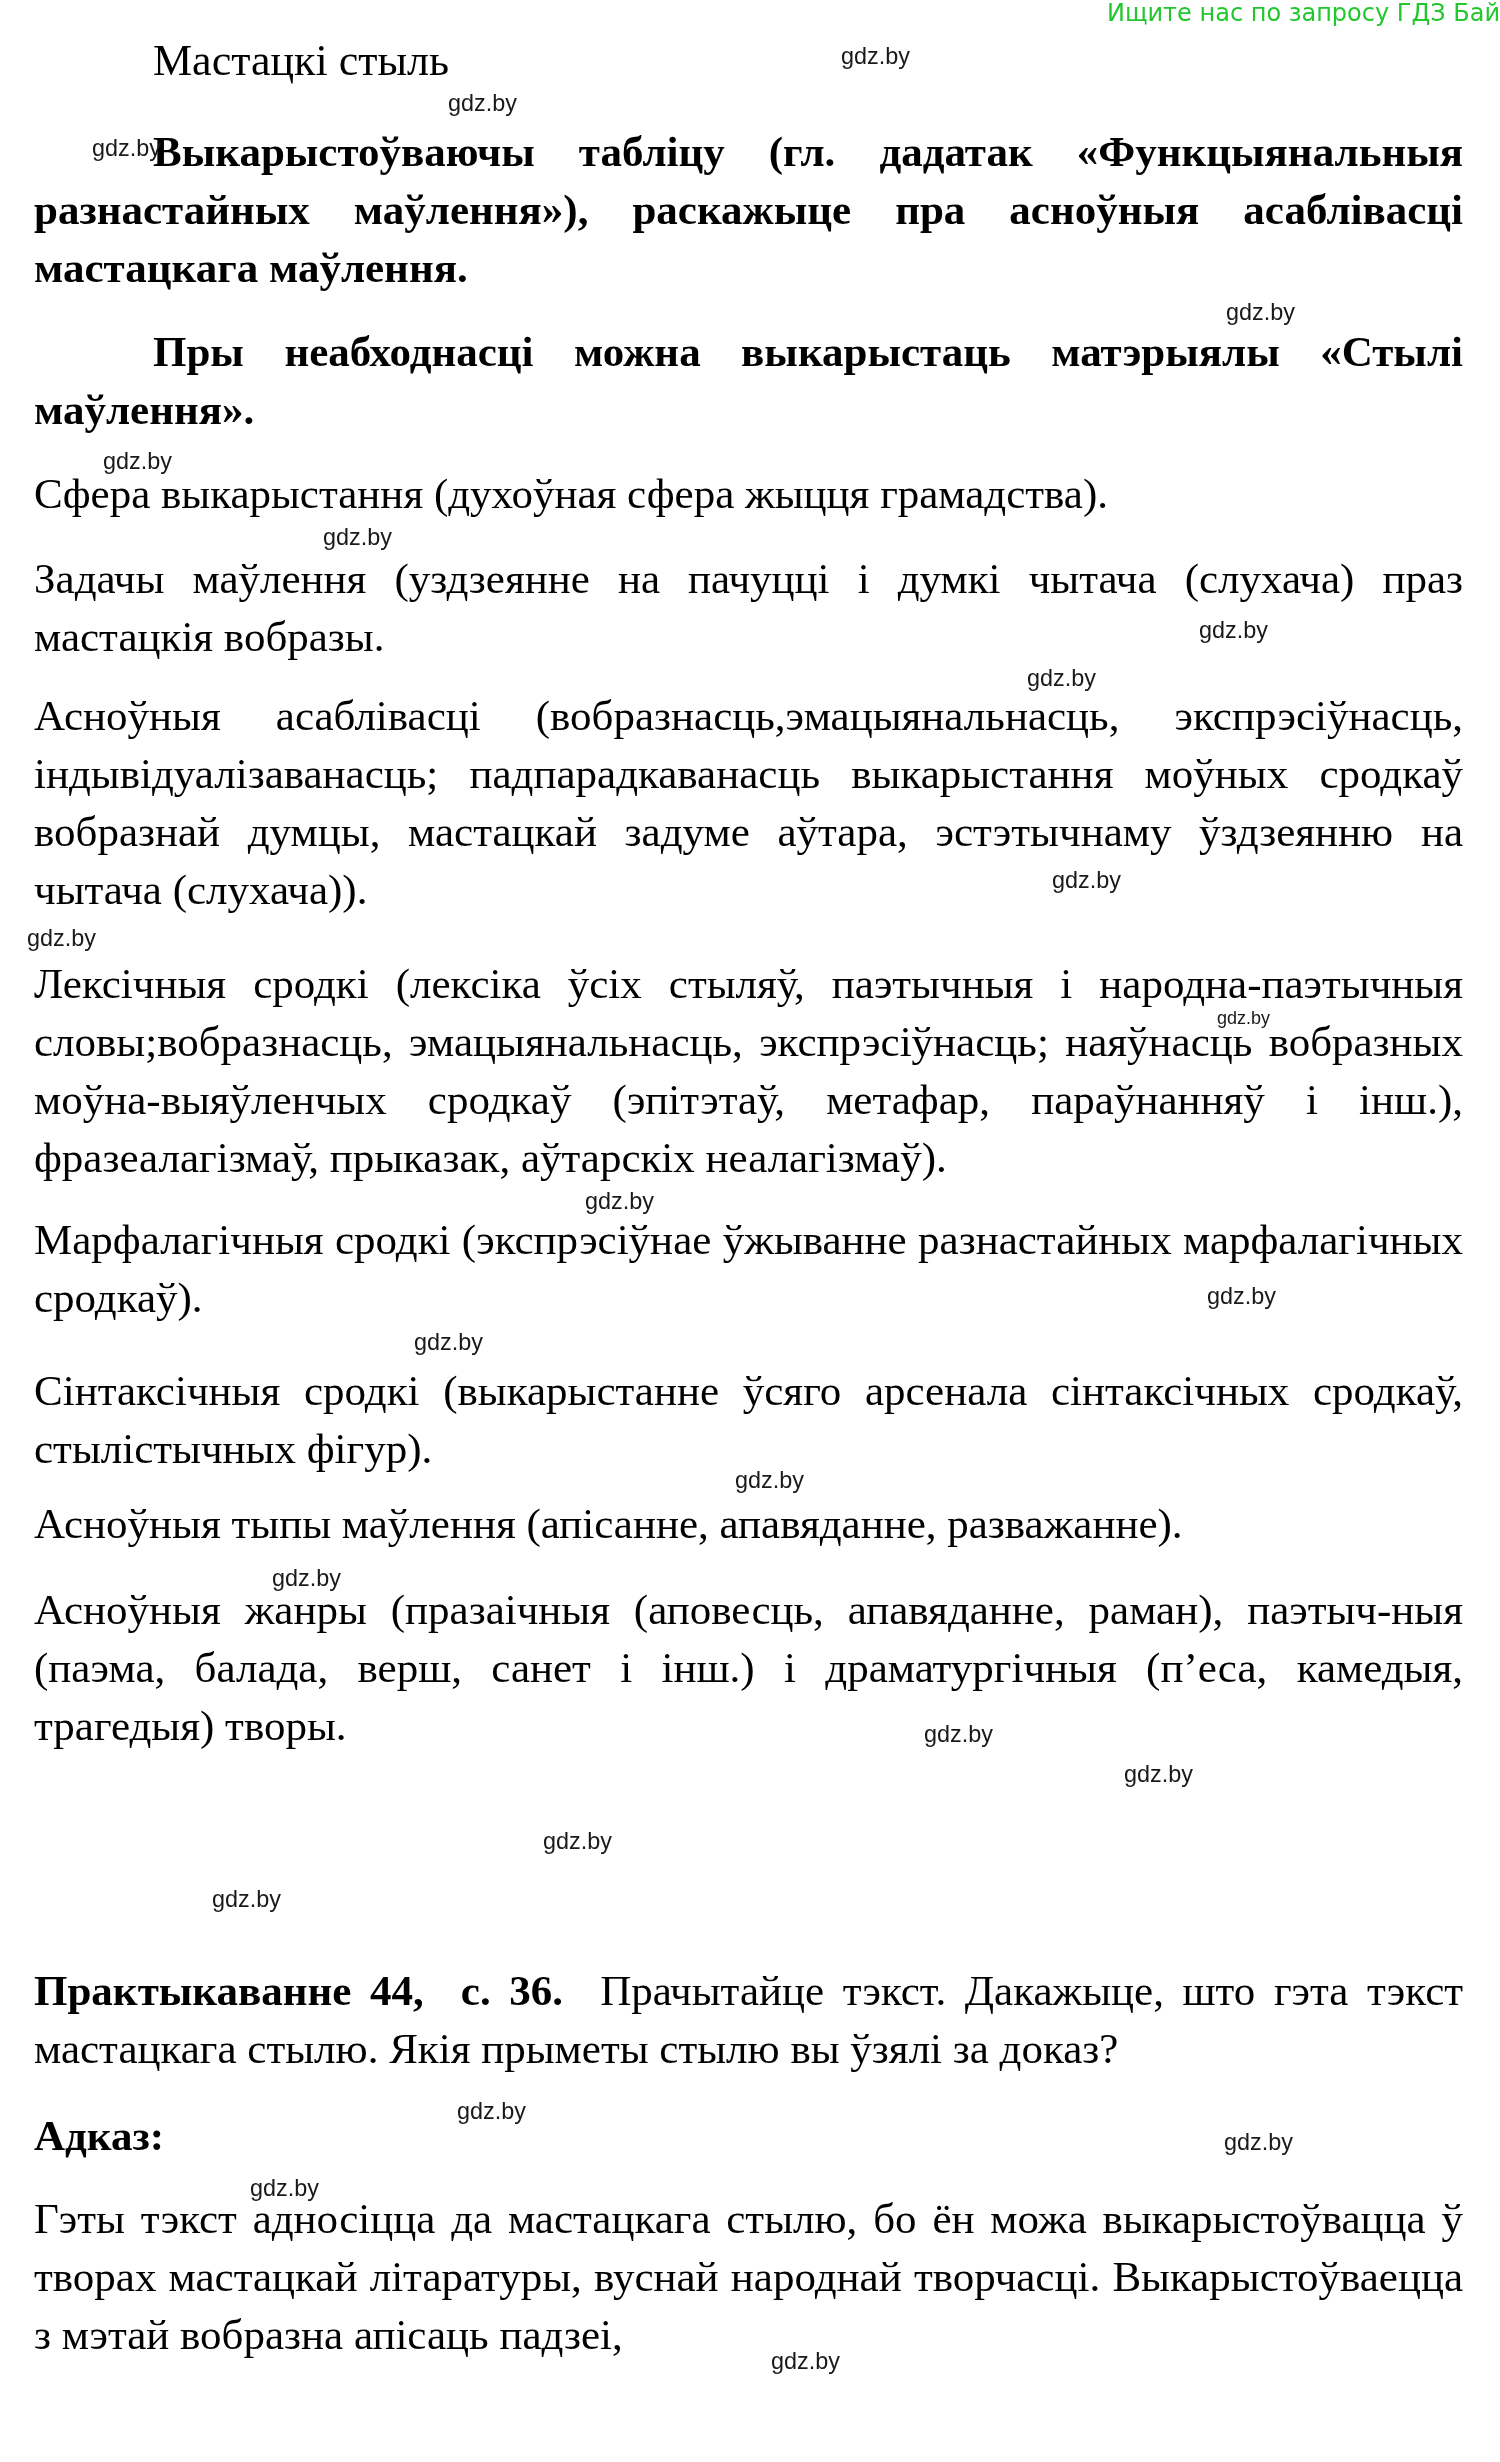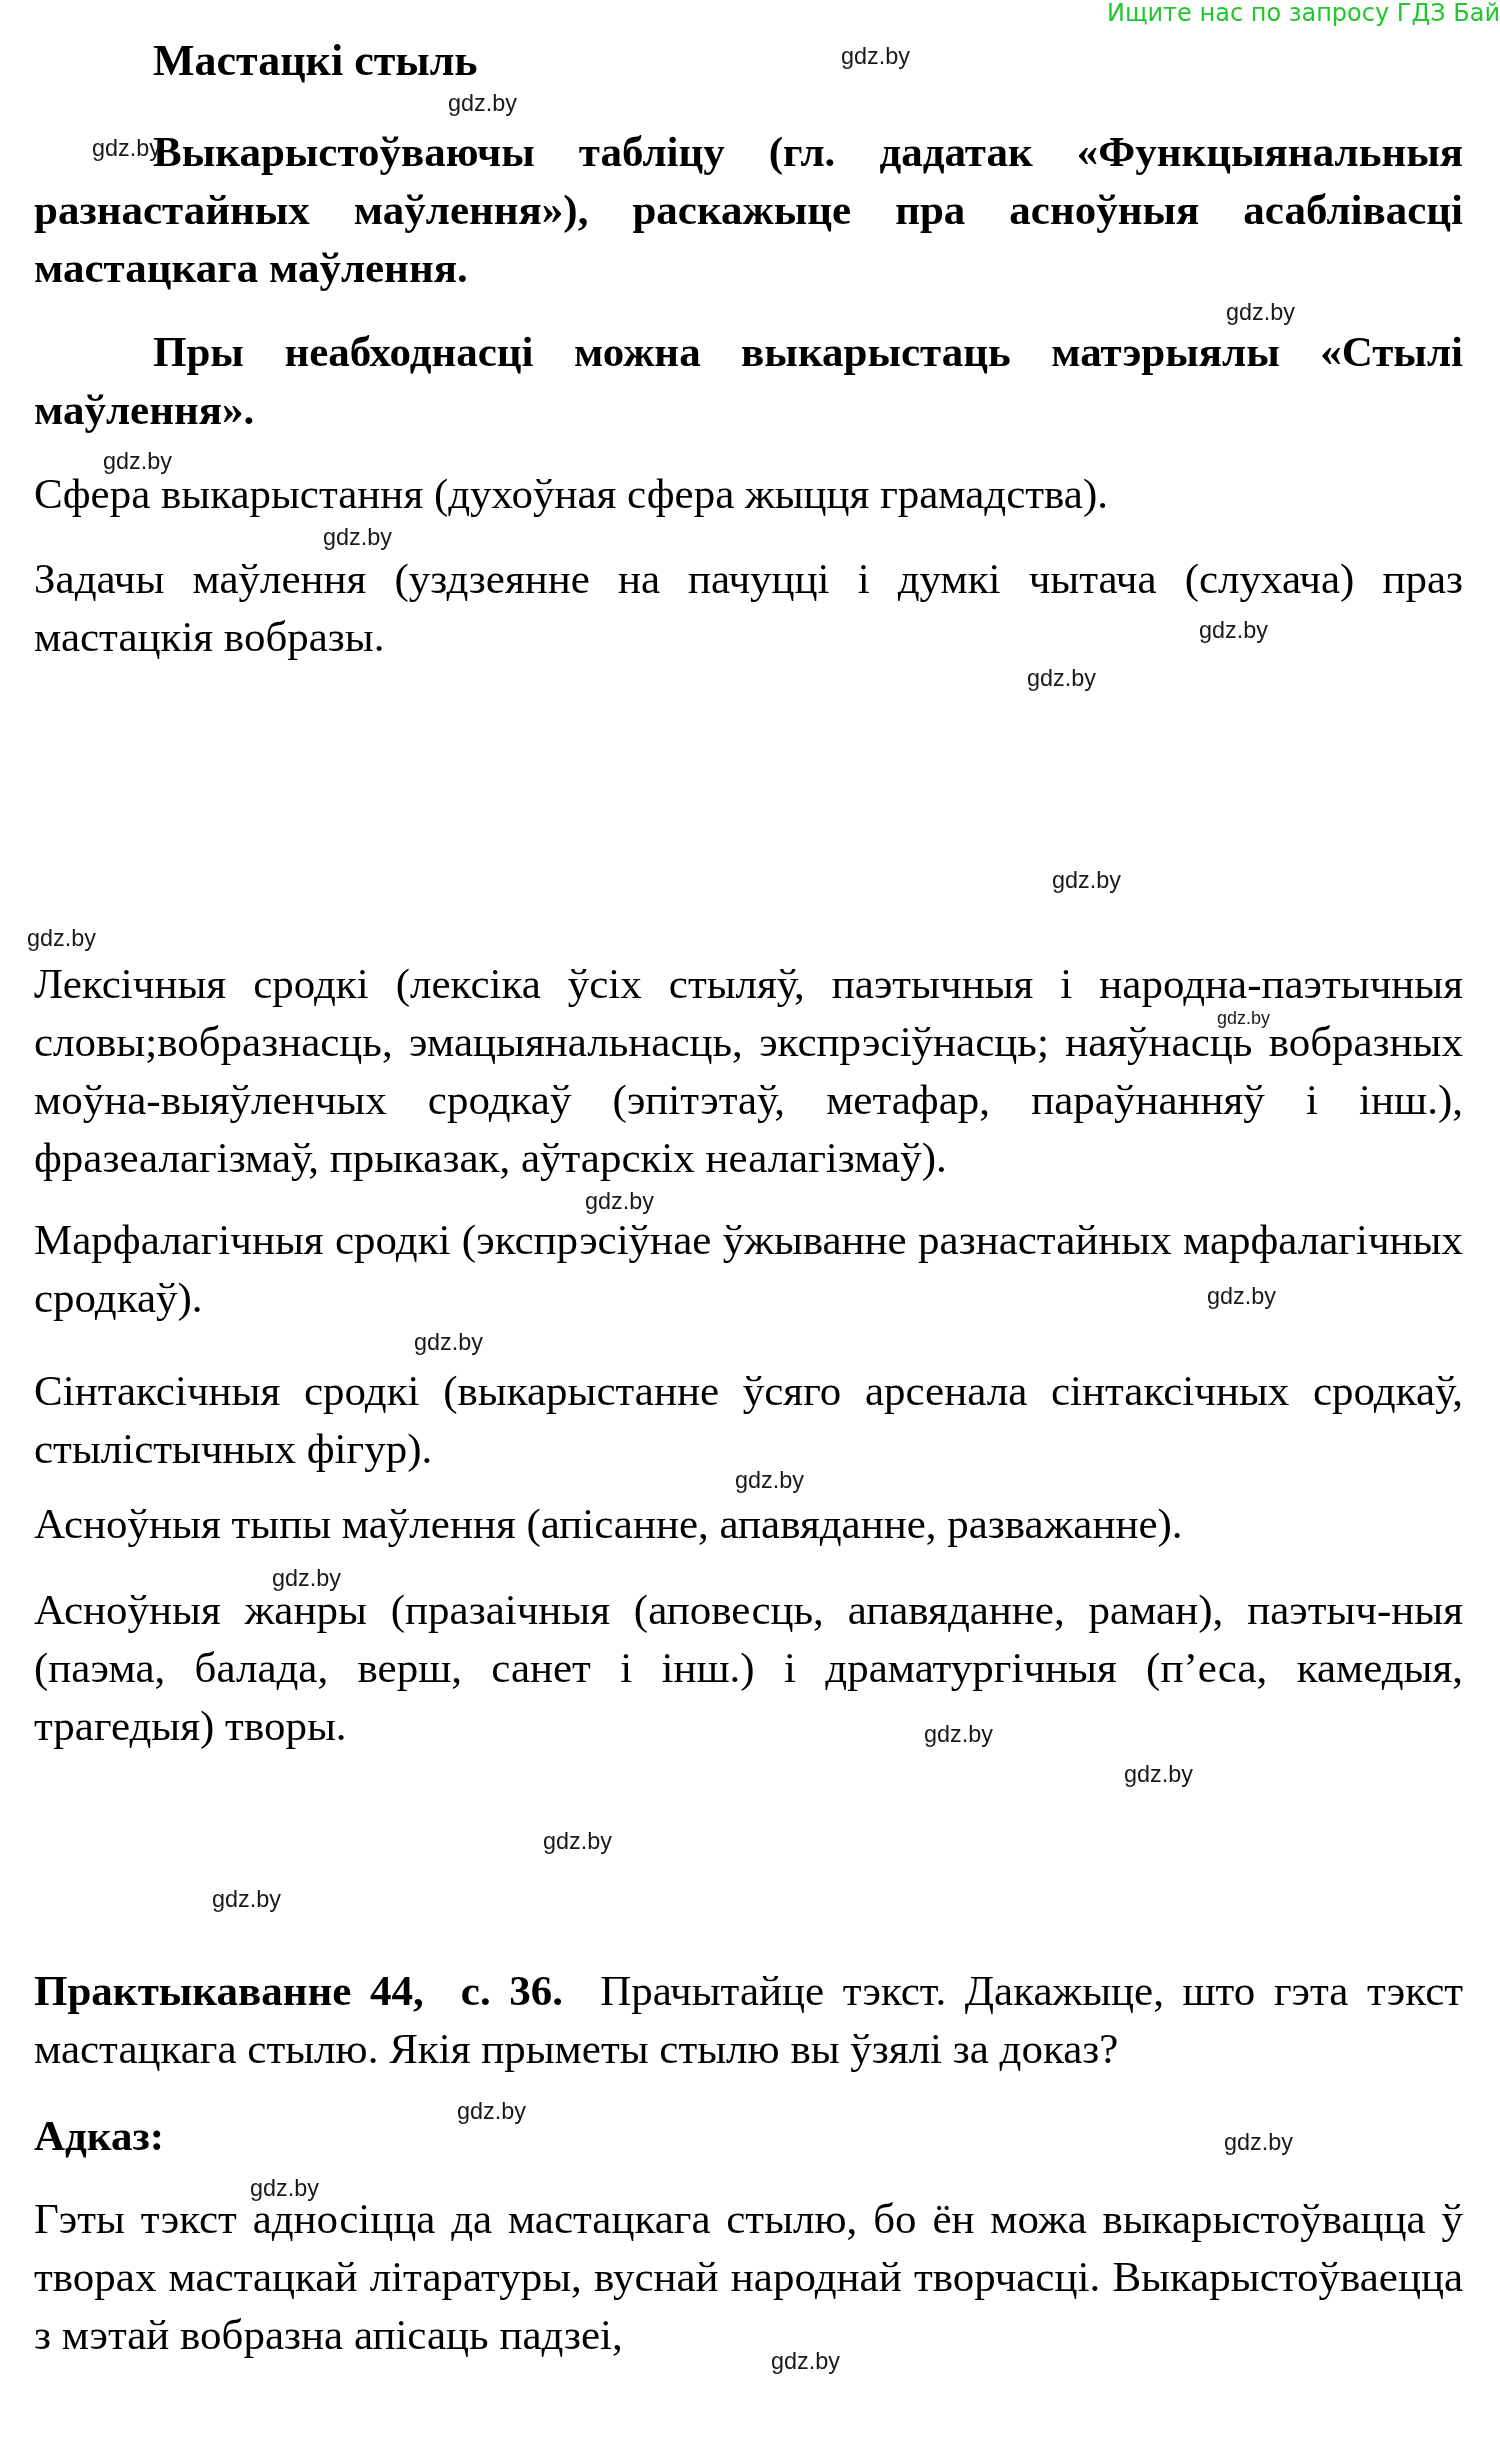--- a/index.html
+++ b/index.html
@@ -18,21 +18,21 @@
   .para {
     position: absolute; left: 34px; width: 1429px;
     font-family: "Liberation Serif", serif; font-size: 43px; line-height: 58px;
     color: #000; text-align: justify; text-align-last: left; margin: 0;
   }
   .bold { font-weight: bold; }
   .indent { text-indent: 119px; }
   .heading {
     position: absolute; left: 153px;
     font-family: "Liberation Serif", serif; font-size: 44px; line-height: 58px;
-    font-weight: bold; color: #000; margin: 0;
+    font-weight: normal; color: #000; margin: 0;
   }
   .wm {
     position: absolute; font-family: "Liberation Sans", sans-serif;
     font-size: 23.4px; line-height: 24px; color: #1a1a1a; white-space: nowrap;
   }
   .wm.small { font-size: 18px; line-height: 19.4px; }
   .task-num { font-weight: bold; }
 </style>
 </head>
 <body>
@@ -44,20 +44,21 @@
   <h2 class="heading" style="top:32px;">Мастацкі стыль</h2>
 
   <p class="para bold indent" style="top:123px;">Выкарыстоўваючы табліцу (гл. дадатак «Функцыянальныя разнастайных маўлення»), раскажыце пра асноўныя асаблівасці мастацкага маўлення.</p>
 
   <p class="para bold indent" style="top:323px;">Пры неабходнасці можна выкарыстаць матэрыялы «Стылі маўлення».</p>
 
   <p class="para" style="top:465px;">Сфера выкарыстання (духоўная сфера жыцця грамадства).</p>
 
   <p class="para" style="top:550px;">Задачы маўлення (уздзеянне на пачуцці і думкі чытача (слухача) праз мастацкія вобразы.</p>
 
+  <p class="para" style="top:687px;">Асноўныя асаблівасці (вобразнасць,эмацыянальнасць, экспрэсіўнасць, індывідуалізаванасць; падпарадкаванасць выкарыстання моўных сродкаў вобразнай думцы, мастацкай задуме аўтара, эстэтычнаму ўздзеянню на чытача (слухача)).</p>
 
   <p class="para" style="top:955px;">Лексічныя сродкі (лексіка ўсіх стыляў, паэтычныя і народна-паэтычныя словы;вобразнасць, эмацыянальнасць, экспрэсіўнасць; наяўнасць вобразных моўна-выяўленчых сродкаў (эпітэтаў, метафар, параўнанняў і інш.), фразеалагізмаў, прыказак, аўтарскіх неалагізмаў).</p>
 
   <p class="para" style="top:1211px;">Марфалагічныя сродкі (экспрэсіўнае ўжыванне разнастайных марфалагічных сродкаў).</p>
 
   <p class="para" style="top:1362px;">Сінтаксічныя сродкі (выкарыстанне ўсяго арсенала сінтаксічных сродкаў, стылістычных фігур).</p>
 
   <p class="para" style="top:1495px;">Асноўныя тыпы маўлення (апісанне, апавяданне, разважанне).</p>
 
   <p class="para" style="top:1581px;">Асноўныя жанры (празаічныя (аповесць, апавяданне, раман), паэтыч-ныя (паэма, балада, верш, санет і інш.) і драматургічныя (п’еса, камедыя, трагедыя) творы.</p>

